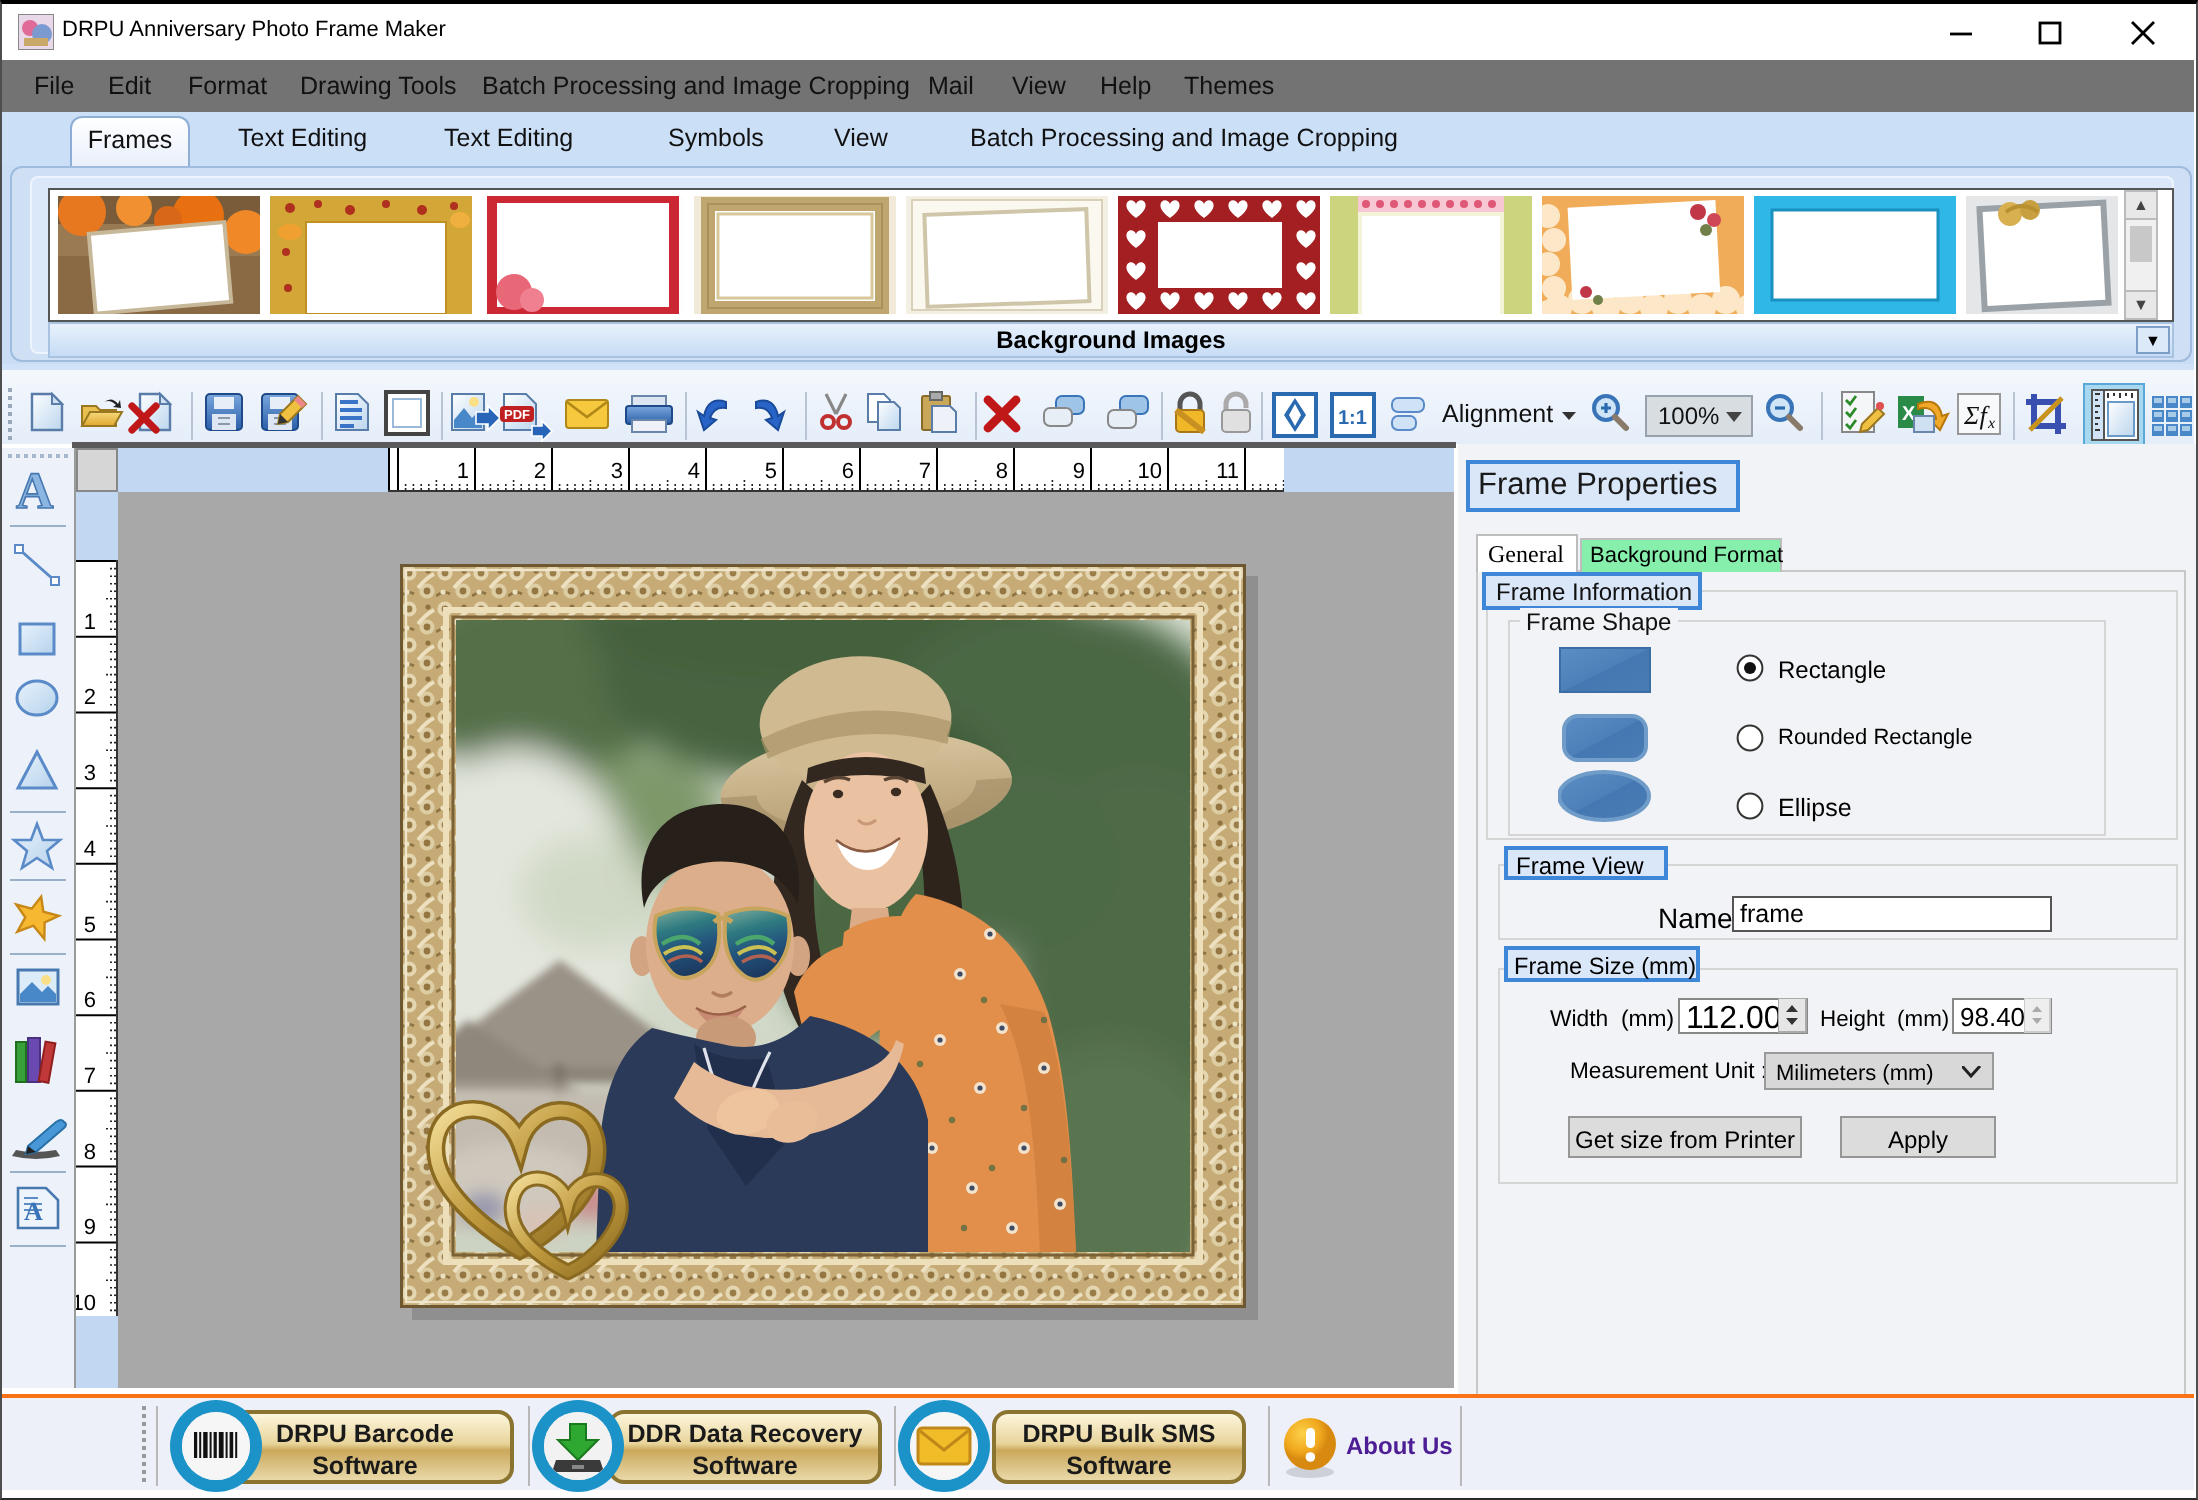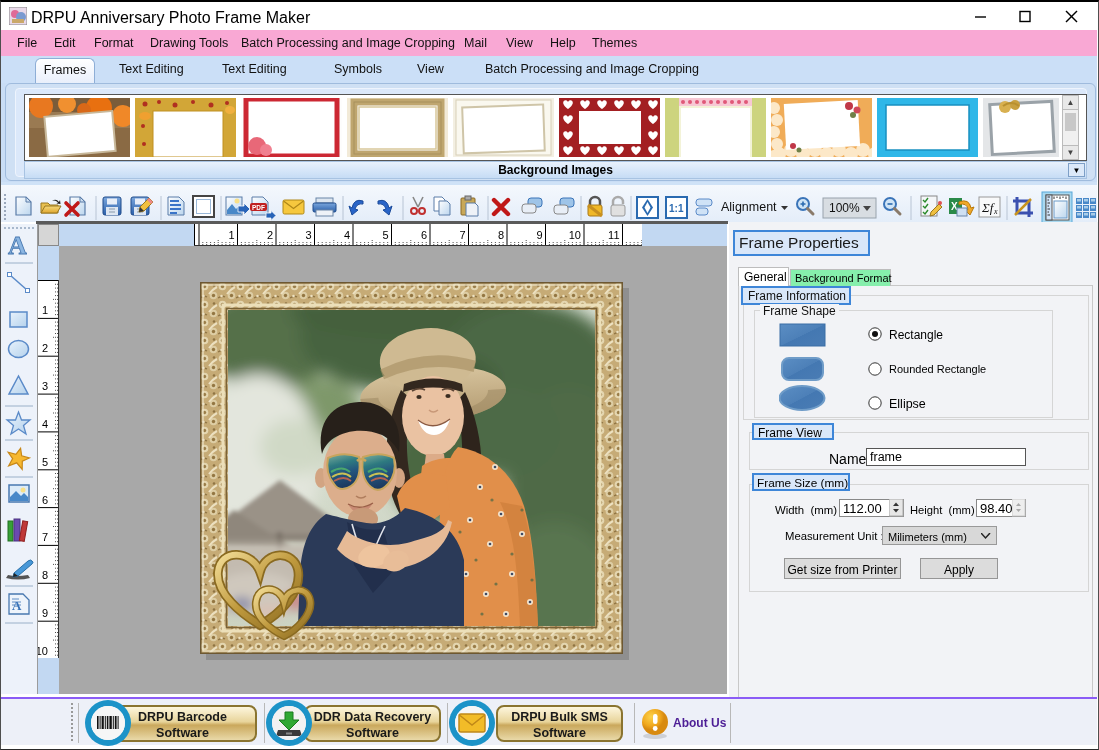--- a/index.html
+++ b/index.html
@@ -4,24 +4,24 @@
 <style>
 html,body{margin:0;padding:0;width:1099px;height:750px;overflow:hidden;
  font-family:"Liberation Sans",sans-serif;background:#fff;}
 *{box-sizing:border-box;}
 .abs{position:absolute;}
 #win{position:absolute;left:0;top:0;width:1099px;height:750px;}
 #edges{position:absolute;left:0;top:0;width:1099px;height:750px;z-index:90;pointer-events:none;
  border-left:1px solid #4e4e4e;border-right:1px solid #4e4e4e;border-bottom:1px solid #2a2a2a;border-top:2px solid #000;}
 
 #title{position:absolute;left:1px;top:2px;width:1096px;height:28px;background:#fff;}
-#title .txt{position:absolute;left:30px;top:7px;font-size:16px;color:#000;}
+#title .txt{position:absolute;left:30px;top:7px;font-size:11px;color:#000;}
 #tbtn{position:absolute;right:8px;top:0;height:28px;}
 
-#menubar{position:absolute;left:1px;top:30px;width:1096px;height:26px;background:#f9a8d4;font-size:12.5px;color:#111;}
+#menubar{position:absolute;left:1px;top:30px;width:1096px;height:26px;background:#737373;font-size:12.5px;color:#111;}
 #menubar span{position:absolute;top:6px;}
 
 #tabrow{position:absolute;left:1px;top:56px;width:1096px;height:27px;background:#cbdff7;font-size:12.5px;color:#111;}
 #tabrow .t{position:absolute;top:6px;}
 #seltab{position:absolute;left:34px;top:2px;width:60px;height:25px;background:linear-gradient(#ffffff,#e9effb);
  border:1px solid #8eaed6;border-bottom:none;border-radius:6px 6px 0 0;text-align:center;padding-top:4px;font-size:12.5px;}
 
 #strip{position:absolute;left:1px;top:83px;width:1096px;height:99px;background:#c9ddf5;}
 #stripbox{position:absolute;left:4px;top:0px;width:1091px;height:98px;background:#cfe0f4;border:1px solid #9fbbdd;border-radius:6px;}
 #stripinner{position:absolute;left:9px;top:4px;width:1072px;height:89px;background:#dbe8fa;border:1px solid #eef4fd;border-radius:4px;}
@@ -40,21 +40,21 @@
 #hruler{position:absolute;left:59px;top:224px;width:668px;height:22px;background:#c2d8f2;}
 #hrwhite{position:absolute;left:135px;top:0px;width:448px;height:22px;}
 #vruler{position:absolute;left:38px;top:246px;width:21px;height:448px;background:#c2d8f2;}
 #vrwhite{position:absolute;left:0px;top:34px;width:21px;height:378px;}
 
 #canvas{position:absolute;left:59px;top:246px;width:668px;height:448px;background:#a8a8a8;}
 
 #rpanel{position:absolute;left:729px;top:222px;width:369px;height:475px;background:#f2f3f6;}
 #rpanel .hl{position:absolute;background:#d9e7f9;border:2px solid #3e86d8;}
 
-#bottombar{position:absolute;left:1px;top:697px;width:1096px;height:48px;background:#edf0f8;border-top:2px solid #8b5cf6;}
+#bottombar{position:absolute;left:1px;top:697px;width:1096px;height:48px;background:#edf0f8;border-top:2px solid #f97316;}
 .sep{position:absolute;top:4px;width:1px;height:40px;background:#b8b8b8;}
 .goldbtn{position:absolute;top:6px;height:37px;border:2px solid #8a7430;border-radius:8px;
  background:linear-gradient(#fdf6dd 0%,#e8d49a 45%,#caa85c 55%,#e9d9a8 100%);
  font-size:12.5px;font-weight:bold;color:#1a1a1a;text-align:center;line-height:1.25;padding-top:3px;}
 .tealcirc{position:absolute;top:1px;width:46px;height:46px;border-radius:50%;background:#1c93c8;}
 .tealcirc .in{position:absolute;left:6px;top:6px;width:34px;height:34px;border-radius:50%;background:#f4f4f4;overflow:hidden;}
 #banner{position:absolute;left:790px;top:17px;width:303px;height:30px;background:linear-gradient(#fbd387,#f6b04e);
  border:2px solid #d2452a;border-radius:8px;text-align:center;color:#cf3010;font-weight:bold;font-size:22px;line-height:26px;letter-spacing:0.2px;font-family:"Liberation Sans",sans-serif;}
 </style>
 </head>
@@ -999,21 +999,21 @@
    <path d="M84 320 C 80 304 58 302 56 320 C 54 336 72 348 84 354 C 97 348 113 332 110 318 C 107 304 88 305 84 320 Z" stroke="#8a6a20" stroke-width="8"></path>
    <path d="M84 320 C 80 304 58 302 56 320 C 54 336 72 348 84 354 C 97 348 113 332 110 318 C 107 304 88 305 84 320 Z" stroke="url(#goldh)" stroke-width="5"></path>
   </g>
  </svg>
  <div id="rpanel">
 
   <div class="hl" style="left:4px;top:8px;width:137px;height:26px;"></div>
   <div class="abs" style="left:10px;top:12px;font-size:15.5px;color:#1a1a1a;">Frame Properties</div>
 
   <div class="abs" style="left:9px;top:63px;width:355px;height:412px;background:#f2f3f6;border:1px solid #c8c8c8;border-bottom:none;"></div>
-  <div class="abs" style="left:9px;top:45px;width:51px;height:19px;background:#fff;border:1px solid #bdbdbd;border-bottom:none;font-size:12px;padding:2px 0 0 5px;">General</div>
+  <div class="abs" style="left:9px;top:45px;width:51px;height:19px;background:#fff;border:1px solid #bdbdbd;border-bottom:none;font-size:12px;padding:2px 0 0 5px;font-family:Liberation Serif, serif;">General</div>
   <div class="abs" style="left:61px;top:47px;width:101px;height:17px;background:#86efac;border:1px solid #bdbdbd;border-bottom:none;font-size:11px;padding:2px 0 0 4px;white-space:nowrap;">Background Format</div>
 
   <div class="abs" style="left:14px;top:73px;width:346px;height:125px;border:1px solid #d5d5d5;"></div>
   <div class="hl" style="left:12px;top:64px;width:110px;height:19px;"></div>
   <div class="abs" style="left:19px;top:67px;font-size:12px;color:#111;">Frame Information</div>
 
   <div class="abs" style="left:25px;top:88px;width:299px;height:108px;border:1px solid #d5d5d5;"></div>
   <div class="abs" style="left:31px;top:82px;font-size:12px;color:#111;background:#f2f3f6;padding:0 3px;">Frame Shape</div>
 
   <svg class="abs" style="left:50px;top:98px" width="50" height="100">
@@ -1047,21 +1047,21 @@
   <div class="abs" style="left:20px;top:210px;width:340px;height:38px;border:1px solid #d5d5d5;"></div>
   <div class="hl" style="left:23px;top:201px;width:82px;height:17px;"></div>
   <div class="abs" style="left:29px;top:204px;font-size:12px;">Frame View</div>
   <div class="abs" style="left:55px;top:229px;font-size:14px;margin-left:45px;">Name</div>
   <div class="abs" style="left:137px;top:226px;width:160px;height:18px;background:#fff;border:1px solid #555;font-size:12.5px;padding:1px 0 0 3px;">frame</div>
 
   <div class="abs" style="left:20px;top:262px;width:340px;height:108px;border:1px solid #d5d5d5;"></div>
   <div class="hl" style="left:23px;top:251px;width:98px;height:18px;"></div>
   <div class="abs" style="left:28px;top:254px;font-size:11.8px;">Frame Size (mm)</div>
   <div class="abs" style="left:46px;top:282px;font-size:11.4px;">Width&nbsp; (mm)</div>
-  <div class="abs" style="left:110px;top:277px;width:65px;height:18px;background:#fff;border:1px solid #888;font-size:13px;padding:1px 0 0 3px;">112.00</div>
+  <div class="abs" style="left:110px;top:277px;width:65px;height:18px;background:#fff;border:1px solid #888;font-size:16px;padding:1px 0 0 3px;">112.00</div>
   <svg class="abs" style="left:160px;top:277px" width="15" height="18">
         <rect x="0" y="0" width="14" height="17" fill="#e6e6e6" stroke="#aaa"></rect>
         <path d="M4 7 L7 3.5 L10 7 Z" fill="#333"></path>
         <path d="M4 10 L7 13.5 L10 10 Z" fill="#333"></path>
       </svg>
   <div class="abs" style="left:181px;top:282px;font-size:11.2px;">Height&nbsp; (mm)</div>
   <div class="abs" style="left:247px;top:277px;width:50px;height:18px;background:#fff;border:1px solid #888;font-size:13px;padding:1px 0 0 3px;">98.40</div>
   <svg class="abs" style="left:283px;top:277px" width="15" height="18">
         <rect x="0" y="0" width="13" height="17" fill="#eee" stroke="#ccc"></rect>
         <path d="M4 7 L6.5 4 L9 7 Z" fill="#aaa"></path>

